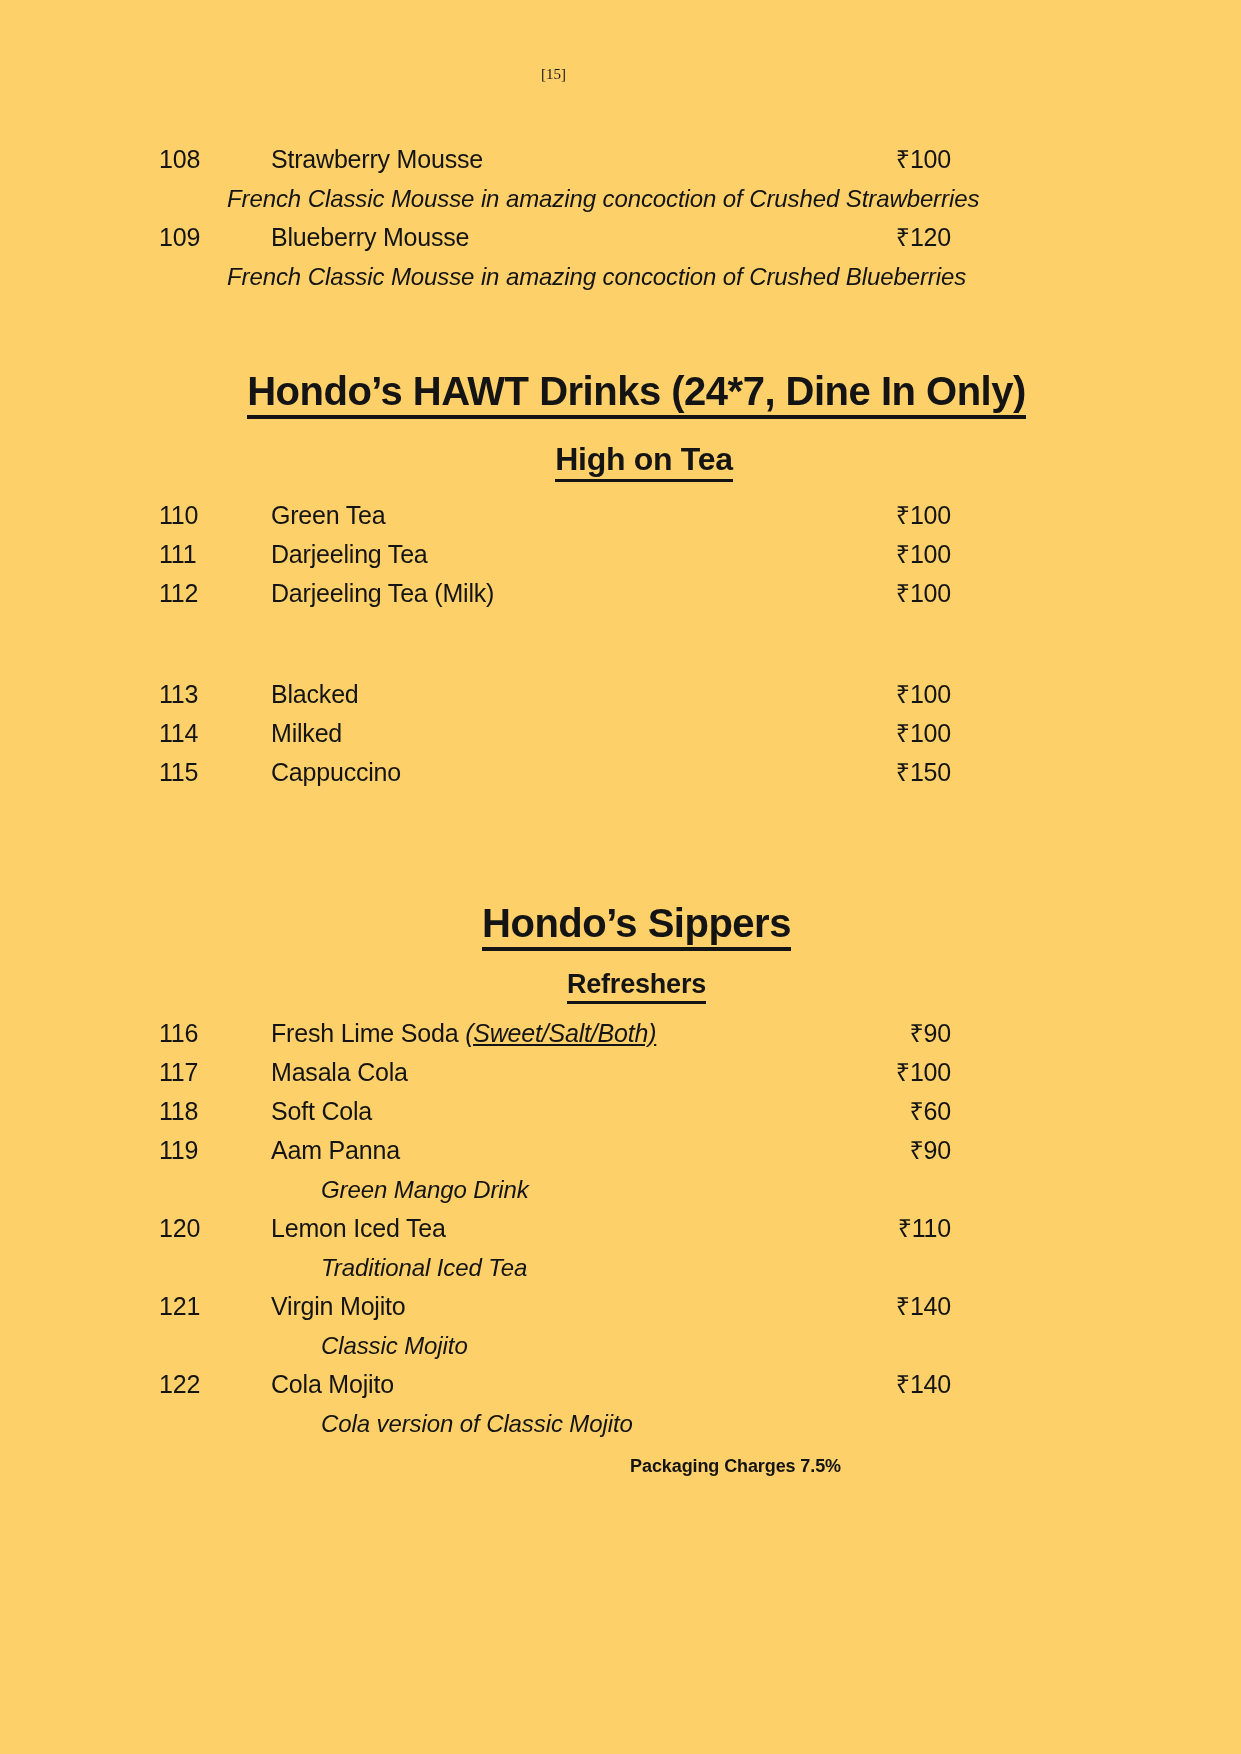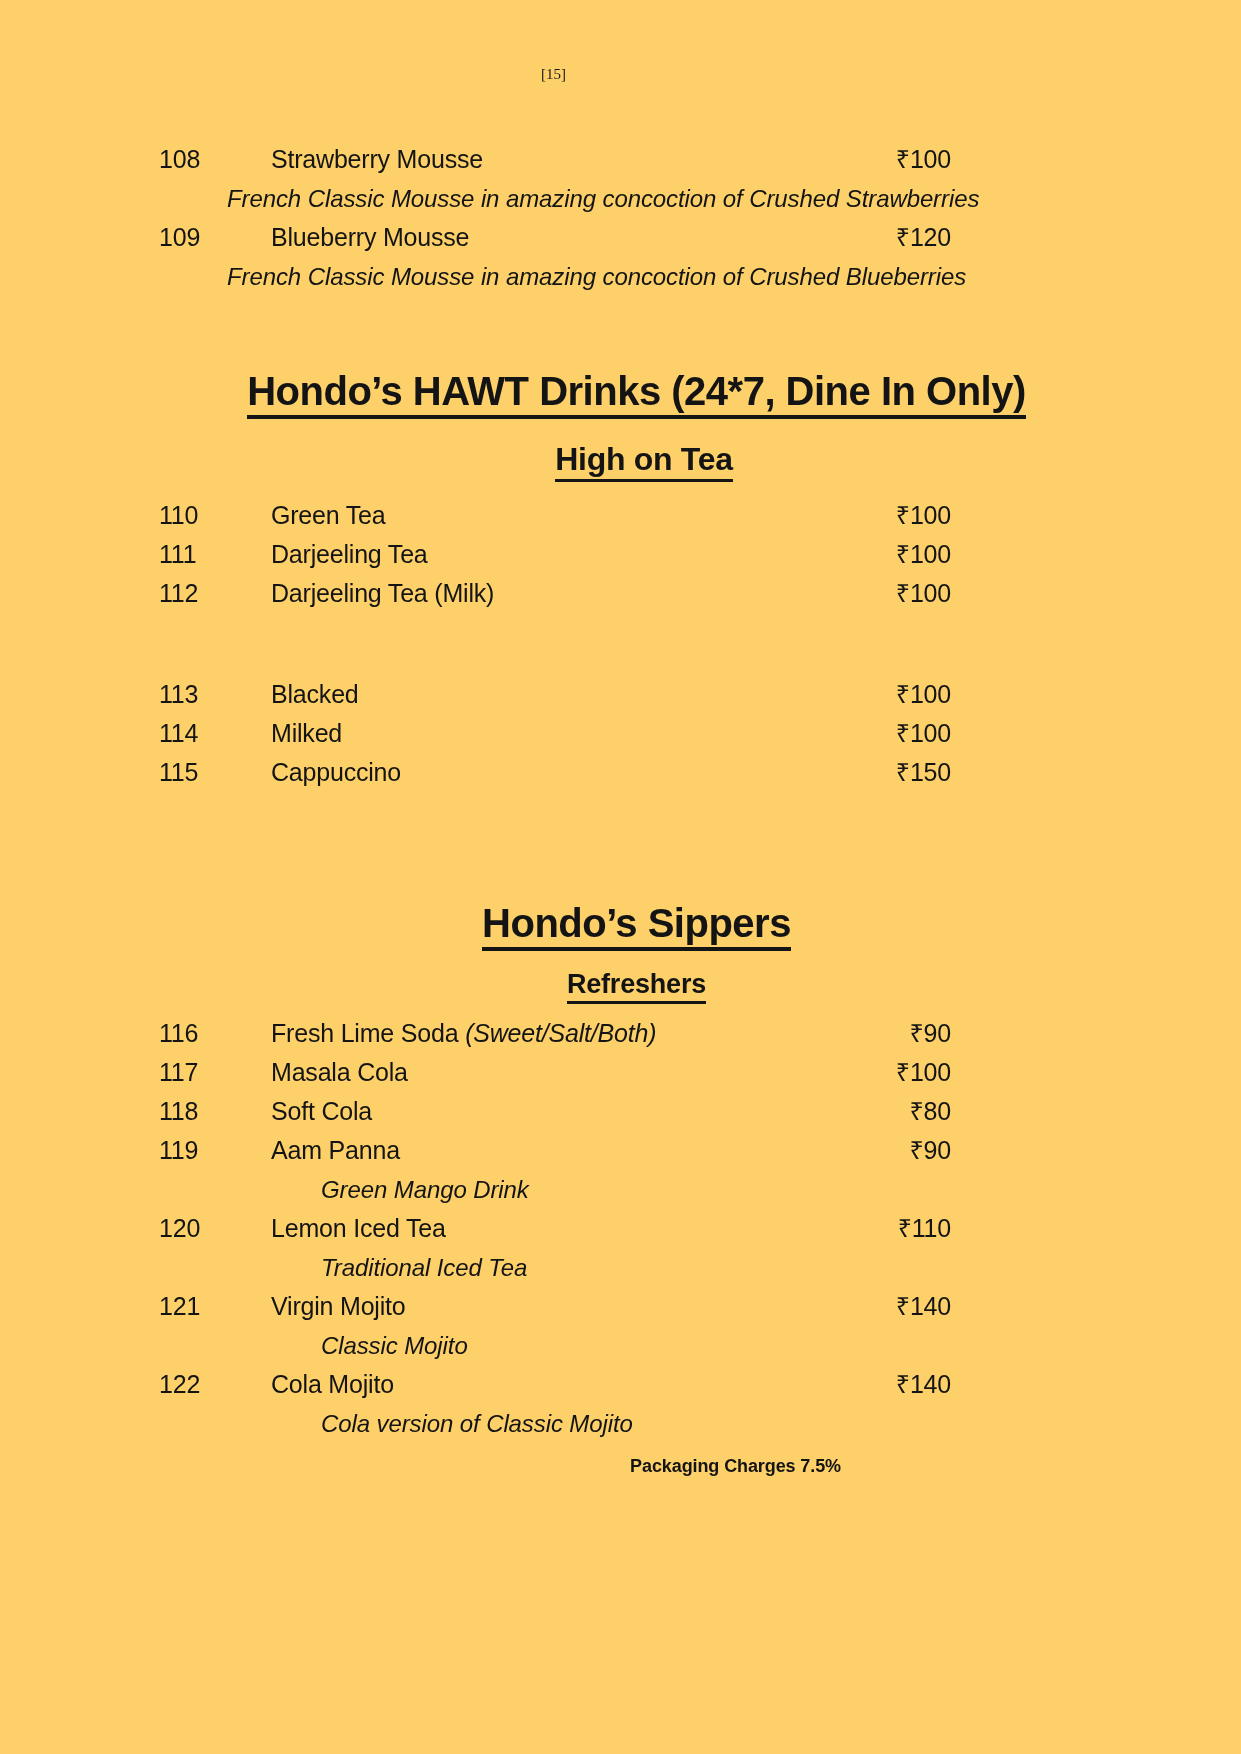--- a/index.html
+++ b/index.html
@@ -59,20 +59,21 @@
   }
   .item-name {
     position: absolute;
     left: 211px;
     top: 0;
     white-space: nowrap;
     margin-left: 44px;
   }
   .item-name .variant {
     font-style: italic;
+    text-decoration: underline;
   }
   .item-price {
     position: absolute;
     left: 700px;
     top: 0;
     width: 235px;
     text-align: right;
     white-space: nowrap;
   }
 
@@ -241,21 +242,21 @@
 
     <div class="item-row">
       <span class="item-num">117</span>
       <span class="item-name">Masala Cola</span>
       <span class="item-price">₹100</span>
     </div>
 
     <div class="item-row">
       <span class="item-num">118</span>
       <span class="item-name">Soft Cola</span>
-      <span class="item-price">₹80</span>
+      <span class="item-price">₹60</span>
     </div>
 
     <div class="item-row">
       <span class="item-num">119</span>
       <span class="item-name">Aam Panna</span>
       <span class="item-price">₹90</span>
     </div>
     <div class="item-desc desc-indent-b">
       <span>Green Mango Drink</span>
     </div>

